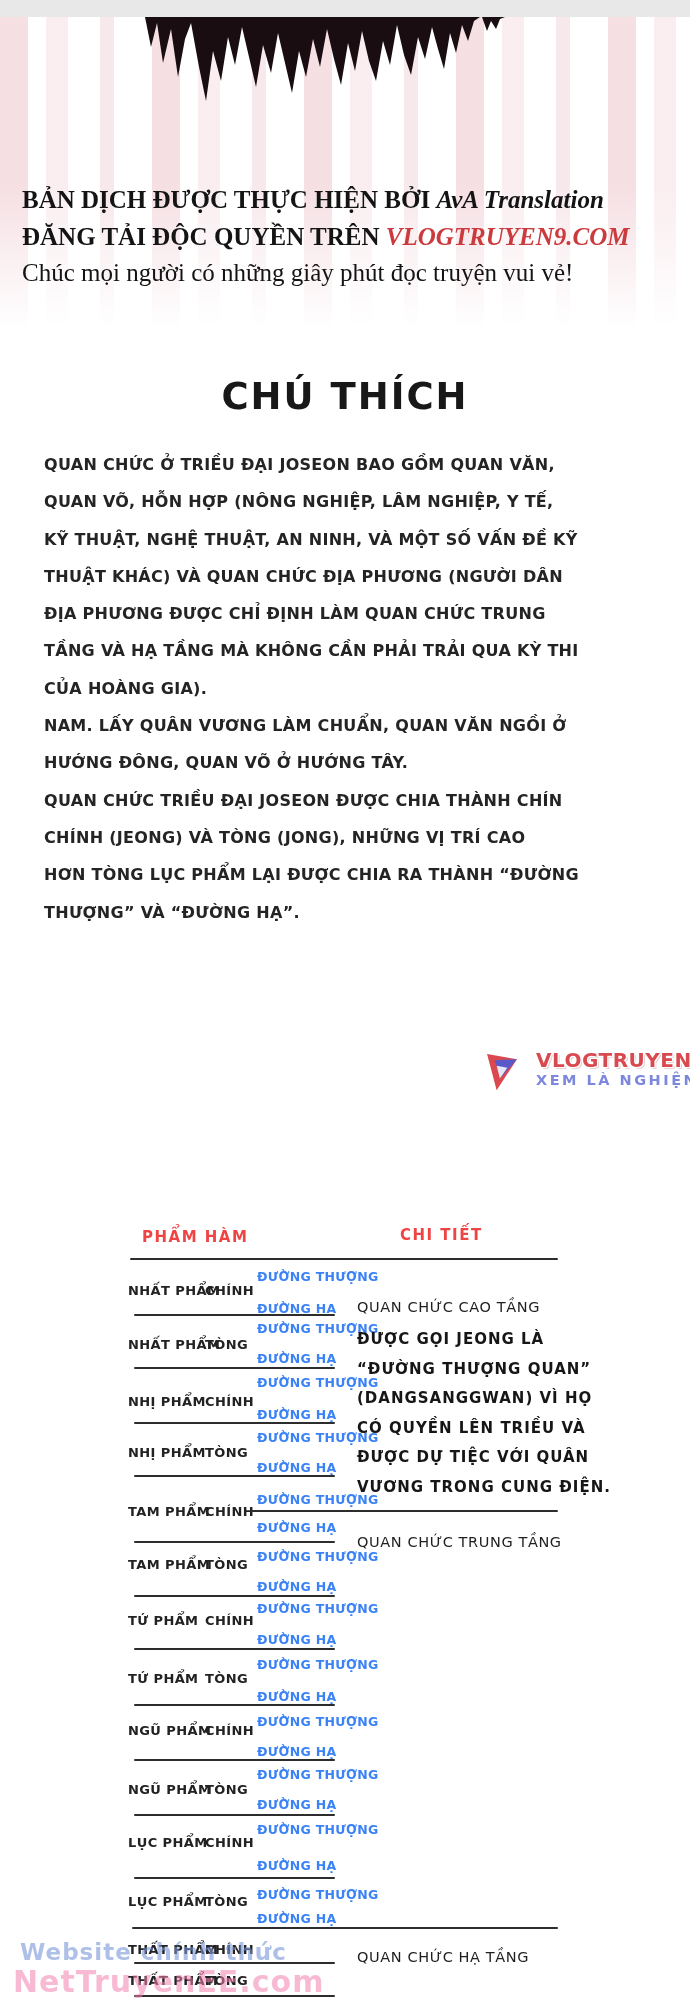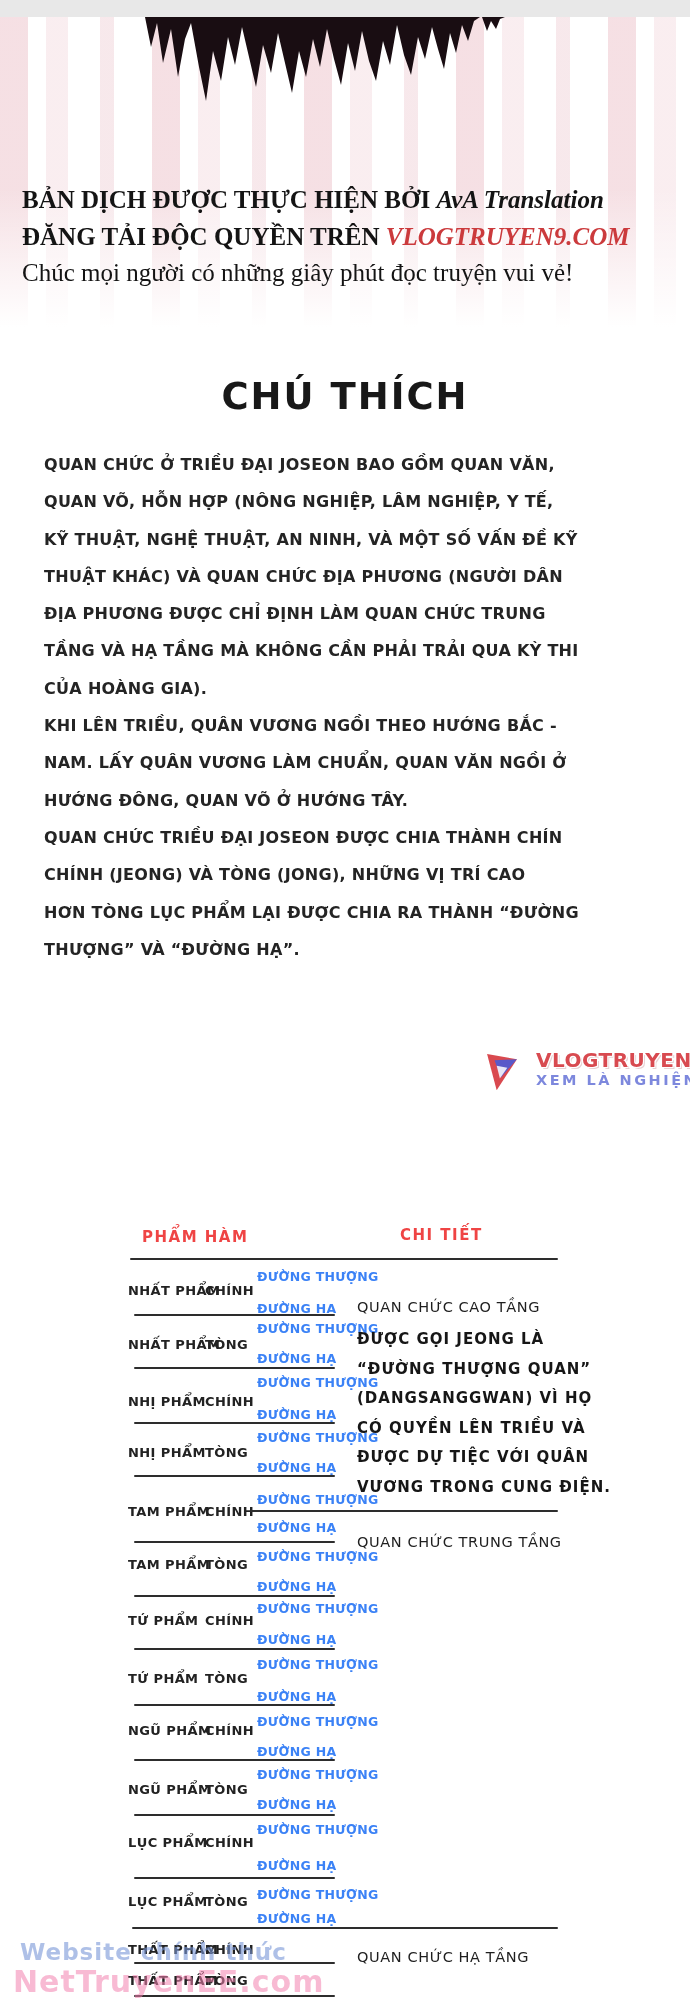--- a/index.html
+++ b/index.html
@@ -82,21 +82,20 @@
   <h1 class="note-title">CHÚ THÍCH</h1>
 
   <div id="note-lines">
       <div class="note-line">QUAN CHỨC Ở TRIỀU ĐẠI JOSEON BAO GỒM QUAN VĂN,</div>
       <div class="note-line">QUAN VÕ, HỖN HỢP (NÔNG NGHIỆP, LÂM NGHIỆP, Y TẾ,</div>
       <div class="note-line">KỸ THUẬT, NGHỆ THUẬT, AN NINH, VÀ MỘT SỐ VẤN ĐỀ KỸ</div>
       <div class="note-line">THUẬT KHÁC) VÀ QUAN CHỨC ĐỊA PHƯƠNG (NGƯỜI DÂN</div>
       <div class="note-line">ĐỊA PHƯƠNG ĐƯỢC CHỈ ĐỊNH LÀM QUAN CHỨC TRUNG</div>
       <div class="note-line">TẦNG VÀ HẠ TẦNG MÀ KHÔNG CẦN PHẢI TRẢI QUA KỲ THI</div>
       <div class="note-line">CỦA HOÀNG GIA).</div>
-      <div class="note-line">KHI LÊN TRIỀU, QUÂN VƯƠNG NGỒI THEO HƯỚNG BẮC -</div>
       <div class="note-line">NAM. LẤY QUÂN VƯƠNG LÀM CHUẨN, QUAN VĂN NGỒI Ở</div>
       <div class="note-line">HƯỚNG ĐÔNG, QUAN VÕ Ở HƯỚNG TÂY.</div>
       <div class="note-line">QUAN CHỨC TRIỀU ĐẠI JOSEON ĐƯỢC CHIA THÀNH CHÍN</div>
       <div class="note-line">CHÍNH (JEONG) VÀ TÒNG (JONG), NHỮNG VỊ TRÍ CAO</div>
       <div class="note-line">HƠN TÒNG LỤC PHẨM LẠI ĐƯỢC CHIA RA THÀNH “ĐƯỜNG</div>
       <div class="note-line">THƯỢNG” VÀ “ĐƯỜNG HẠ”.</div>
     </div>
 
   <div class="logo">
     <svg width="32" height="44" viewBox="0 0 30 40" aria-hidden="true">

